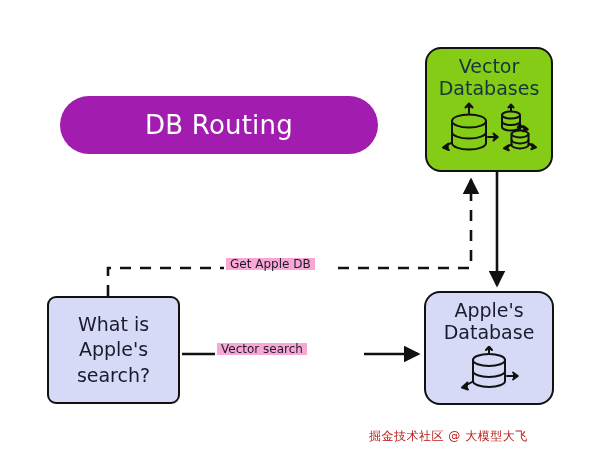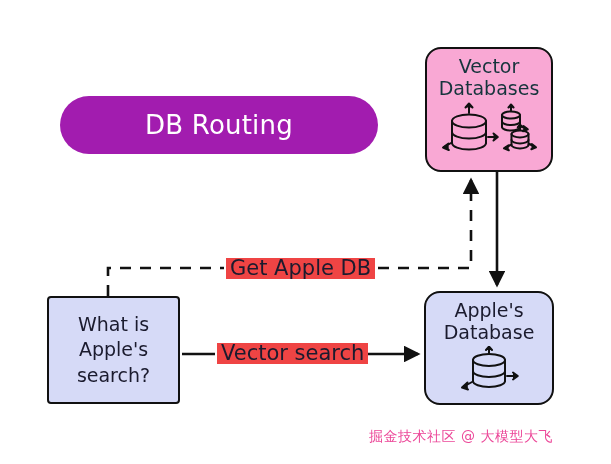--- a/index.html
+++ b/index.html
@@ -32,21 +32,21 @@
   #db-routing .pill-label{
     color:#ffffff;
     font-size:26px;
     letter-spacing:.2px;
     line-height:1;
   }
 
   
   #vector-databases{
     left:425px;top:47px;width:128px;height:125px;
-    background:#f9a8d4;
+    background:#84cc16;
     border:2px solid #111111;
     border-radius:16px;
     padding-top:6px;
   }
   #vector-databases .node-label{
     color:#16343c;
     font-size:19px;
     line-height:1.18;
   }
 
@@ -62,50 +62,50 @@
     color:#1b1b2e;
     font-size:19px;
     line-height:1.18;
   }
 
   
   #question-box{
     left:47px;top:296px;width:133px;height:108px;
     background:#D6DAF7;
     border:2px solid #111111;
-    border-radius:4px;
+    border-radius:9px;
     justify-content:center;
   }
   #question-box .node-label{
     color:#1b1b2e;
     font-size:19px;
     line-height:1.32;
   }
 
   .icon-wrap{margin-top:2px;line-height:0;}
 
   
   .edge-label{
     position:absolute;
-    font-size:21px;
+    font-size:12px;
     color:#1b1b2e;
-    background:#ef4444;
+    background:#f9a8d4;
     padding:0 4px;
     white-space:nowrap;
     line-height:1;
   }
   #label-get-apple-db{left:226px;top:258px;}
   #label-vector-search{left:217px;top:343px;text-align:center;}
 
   
   #watermark{
     position:absolute;
     left:369px;top:428px;
-    font-size:14px;
-    color:#ec4899;
+    font-size:12px;
+    color:#b91c1c;
     white-space:nowrap;
     letter-spacing:.5px;
   }
 </style>
 </head>
 <body>
 
 <svg id="canvas" viewBox="0 0 611 464" xmlns="http://www.w3.org/2000/svg">
   <defs>
     <marker id="arrow-solid" viewBox="0 0 10 10" refX="8.5" refY="5" markerWidth="6.5" markerHeight="6.5" orient="auto-start-reverse">

